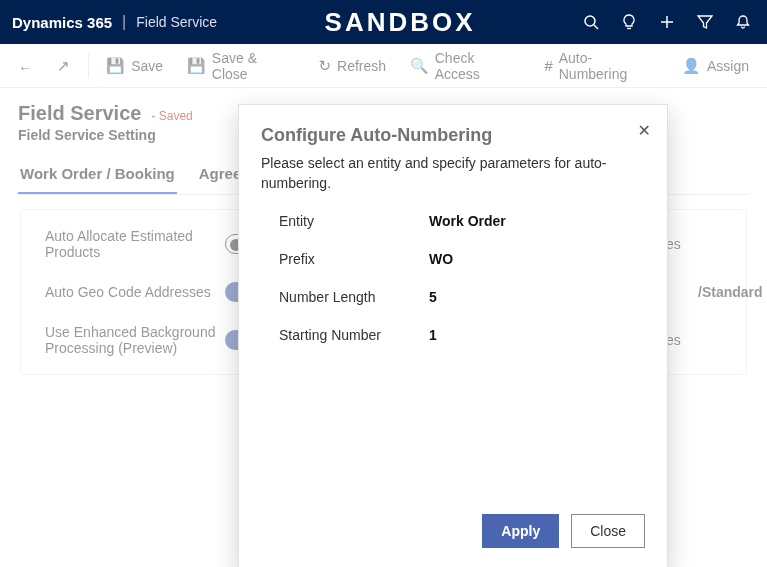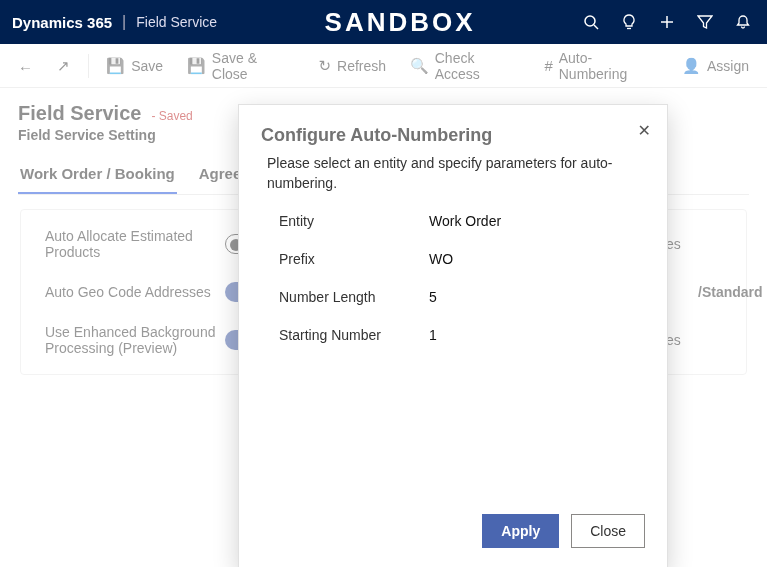--- a/index.html
+++ b/index.html
@@ -29,24 +29,24 @@
   .toggle { width: 40px; height: 20px; border-radius: 10px; background: #3955a3; position: relative; }
   .toggle.off { background: #fff; border: 1px solid #333; }
   .toggle::after { content:""; position:absolute; width:12px; height:12px; background:#fff; border-radius:50%; top:4px; right:4px; }
   .toggle.off::after { background:#333; left:4px; right:auto; }
   .fval { color: #333; }
   .right { text-align:left; padding-left: 40px; font-weight:600; }
   .scrim { position:absolute; top:48px; left:0; width:767px; height:519px; background: rgba(255,255,255,0.5); }
   .modal { position:absolute; top:104px; left:238px; width:430px; height:465px; background:#fff; border:1px solid #e1e1e1; box-shadow: 0 8px 24px rgba(0,0,0,.18); display:flex; flex-direction:column; padding:20px 22px; }
   .modal h2 { font-size:18px; font-weight:600; color:#737373; }
   .modal .close { position:absolute; top:16px; right:16px; font-size:16px; color:#555; cursor:pointer; }
-  .modal .desc { font-size:14px; color:#333; margin-top:8px; line-height:1.4;margin-left:6px; }
+  .modal .desc { font-size:14px; color:#333; margin-top:8px; line-height:1.4; }
   .mform { margin-top:20px; padding-left:18px; display:grid; grid-template-columns: 150px 1fr; row-gap:22px; font-size:14px; }
   .mlabel { color:#333; }
-  .mval { font-weight:400; color:#111; }
+  .mval { font-weight:700; color:#111; }
   .mbuttons { margin-top:auto; display:flex; justify-content:flex-end; gap:12px; }
   .btn { height:34px; padding:0 18px; font-size:14px; border:1px solid transparent; cursor:pointer; }
   .btn.primary { background:#4a66b0; color:#fff;font-weight:bold; }
   .btn.secondary { background:#fff; color:#333; border-color:#8a8886; }
   svg { display:block; }
 </style>
 </head>
 <body>
 
 <div class="topnav">

